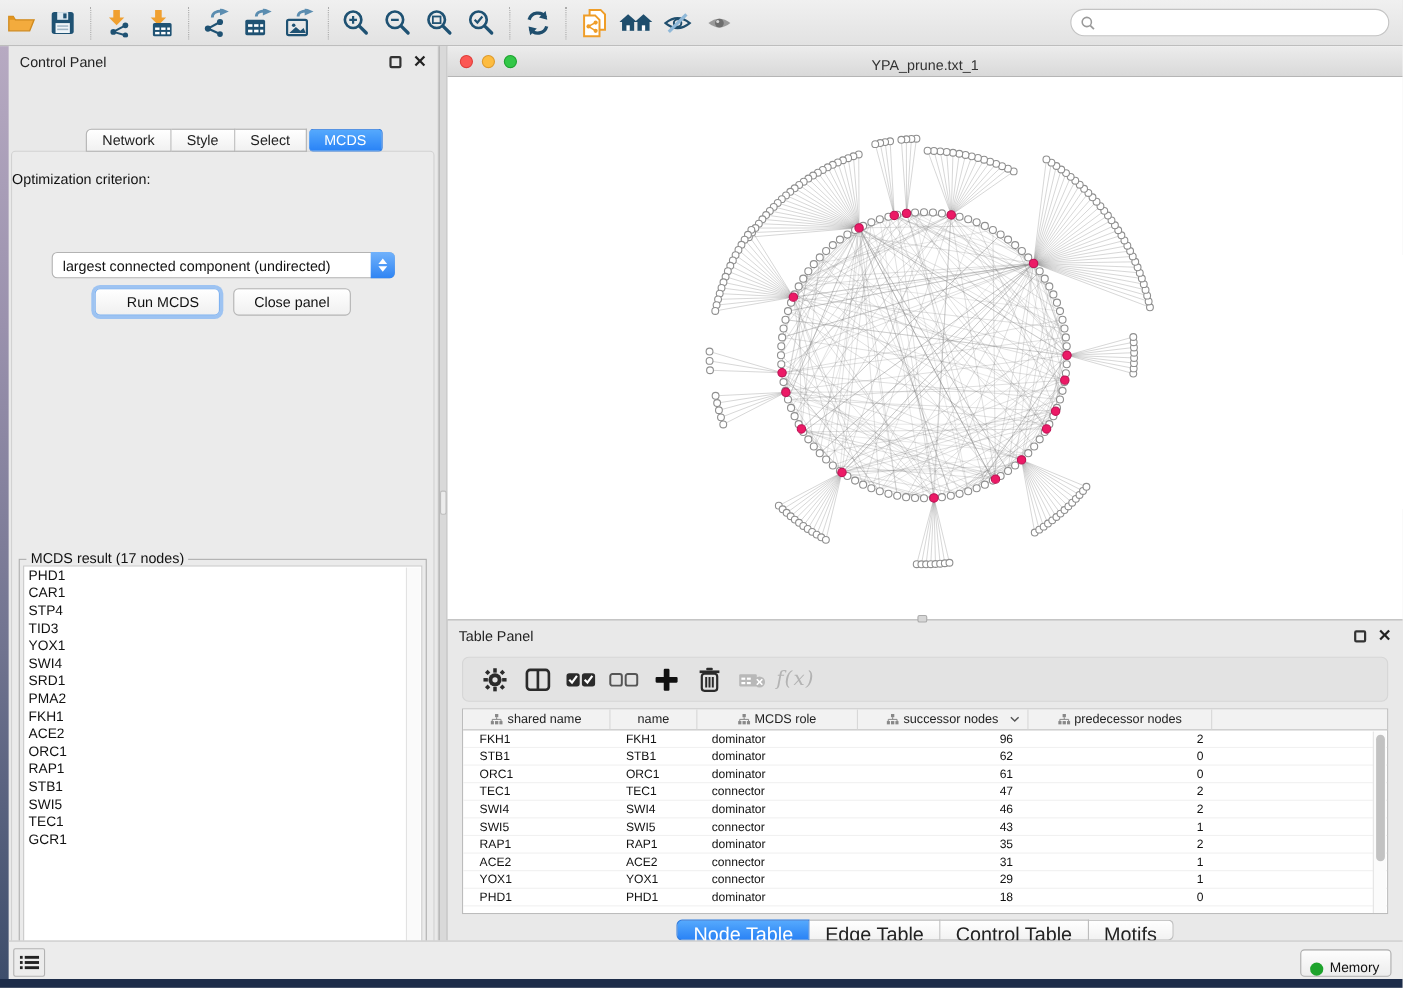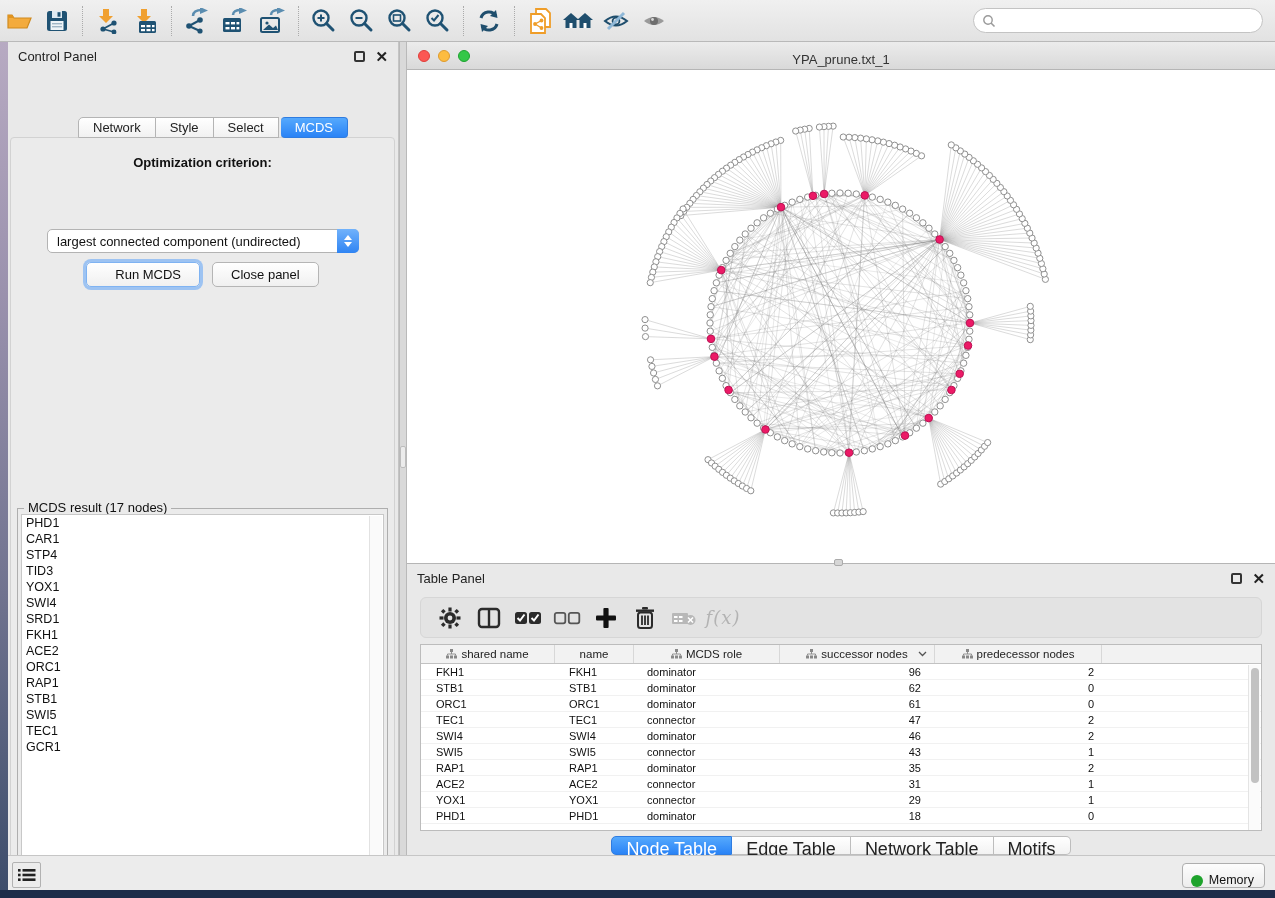--- a/index.html
+++ b/index.html
@@ -34,21 +34,21 @@
   .panel-titlebar .spacer { flex:1; }
   .float-btn { width:11px; height:11px; border:2px solid #333; border-radius:2px; margin-right:10px; }
   .close-btn { font-size:15px; font-weight:bold; color:#222; line-height:11px; }
   .cp-tabs { position:absolute; left:70px; top:75px; display:flex; }
   .cp-tab { height:21px; padding:2px 14px 0; font-size:13px; color:#222; text-align:center;
     background:linear-gradient(#ffffff,#f1f1f1); border:1px solid #b4b4b4; border-left:none; }
   .cp-tab:first-child { border-left:1px solid #b4b4b4; border-radius:5px 0 0 0; }
   .cp-tab.selected { background:linear-gradient(#55a9fd,#2a83f6); color:#fff; border-color:#2f7ce0; border-radius:4px; margin-left:2px; }
   .cp-body { position:absolute; left:2px; top:95px; width:385px; height:752px;
     background:#ebebeb; border:1px solid #d2d2d2; border-radius:4px; }
-  .opt-label { position:absolute; left:0; top:17px; width:100%; text-align:center; font-size:13px; color:#111;font-weight:bold; }
+  .opt-label { position:absolute; left:0; top:17px; width:100%; font-size:13px; color:#111; }
   .combo { position:absolute; left:36px; top:91px; width:312px; height:24px; background:#fff;
     border:1px solid #b3b3b3; border-radius:5px; display:flex; align-items:center; }
   .combo-text { flex:1; font-size:13px; padding-left:9px; color:#111; white-space:nowrap; overflow:hidden; }
   .combo-stepper { width:22px; height:24px; margin-right:-1px; border-radius:0 5px 5px 0;
     background:linear-gradient(#71b2fb,#2f84f3); display:flex; flex-direction:column; align-items:center; justify-content:center; gap:2px; }
   .caret-up { width:0; height:0; border-left:4px solid transparent; border-right:4px solid transparent; border-bottom:5px solid #fff; }
   .caret-down { width:0; height:0; border-left:4px solid transparent; border-right:4px solid transparent; border-top:5px solid #fff; }
   .cp-buttons { position:absolute; left:0; top:124px; width:100%; display:flex; justify-content:center; gap:12px; }
   .btn { height:25px; padding:0 18px; font-size:13px; color:#111; font-family:inherit;
     background:linear-gradient(#ffffff,#f0f0f0); border:1px solid #b5b5b5; border-radius:5px; }
@@ -308,20 +308,21 @@
       <div class="mcds-list">
 
         <div class="mcds-scroll"></div>
       <div class="mcds-item">PHD1</div>
           <div class="mcds-item">CAR1</div>
           <div class="mcds-item">STP4</div>
           <div class="mcds-item">TID3</div>
           <div class="mcds-item">YOX1</div>
           <div class="mcds-item">SWI4</div>
           <div class="mcds-item">SRD1</div>
+          <div class="mcds-item">PMA2</div>
           <div class="mcds-item">FKH1</div>
           <div class="mcds-item">ACE2</div>
           <div class="mcds-item">ORC1</div>
           <div class="mcds-item">RAP1</div>
           <div class="mcds-item">STB1</div>
           <div class="mcds-item">SWI5</div>
           <div class="mcds-item">TEC1</div>
           <div class="mcds-item">GCR1</div>
         </div>
     </div>
@@ -1248,21 +1249,21 @@
         </div>
       </div>
     <div class="nt-scroll">
         <div class="nt-thumb"></div>
       </div>
   </div>
 
   <div class="tp-tabs">
     <span class="tp-tab selected">Node Table</span>
     <span class="tp-tab">Edge Table</span>
-    <span class="tp-tab">Network Table</span>
+    <span class="tp-tab">Control Table</span>
     <span class="tp-tab">Motifs</span>
   </div>
 </div>
 
 <div class="status-bar">
   <span class="status-list-btn">
     <svg width="18" height="14" viewBox="0 0 18 14">
         <g fill="#222">
           <rect x="0" y="1" width="2.6" height="2.6"></rect>
           <rect x="4.5" y="1" width="13" height="2.6"></rect>

